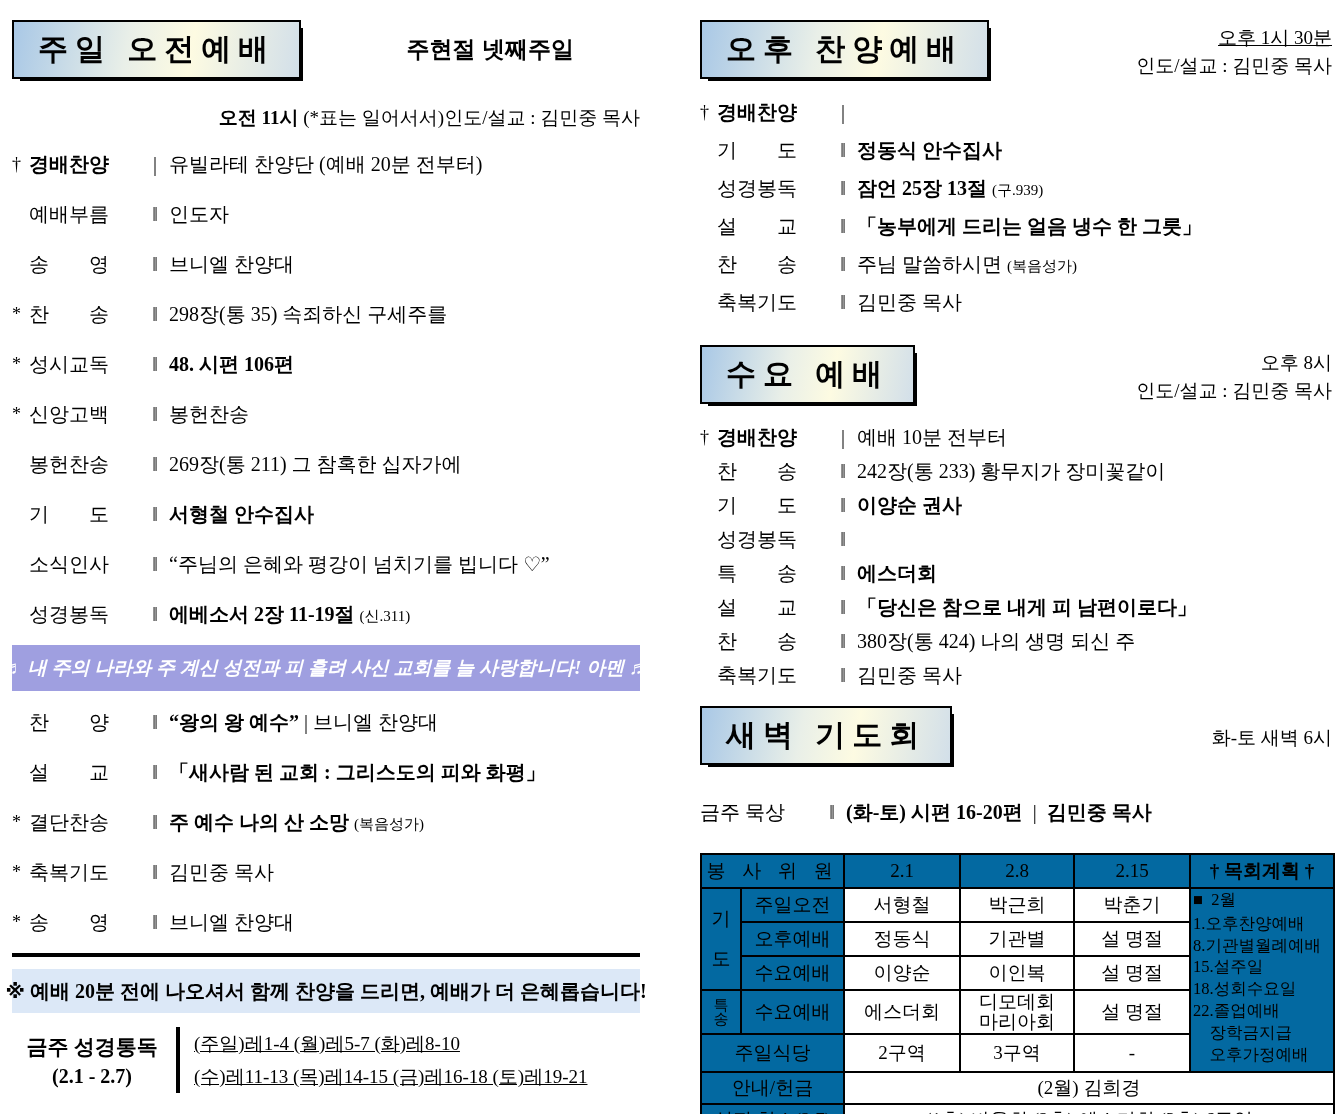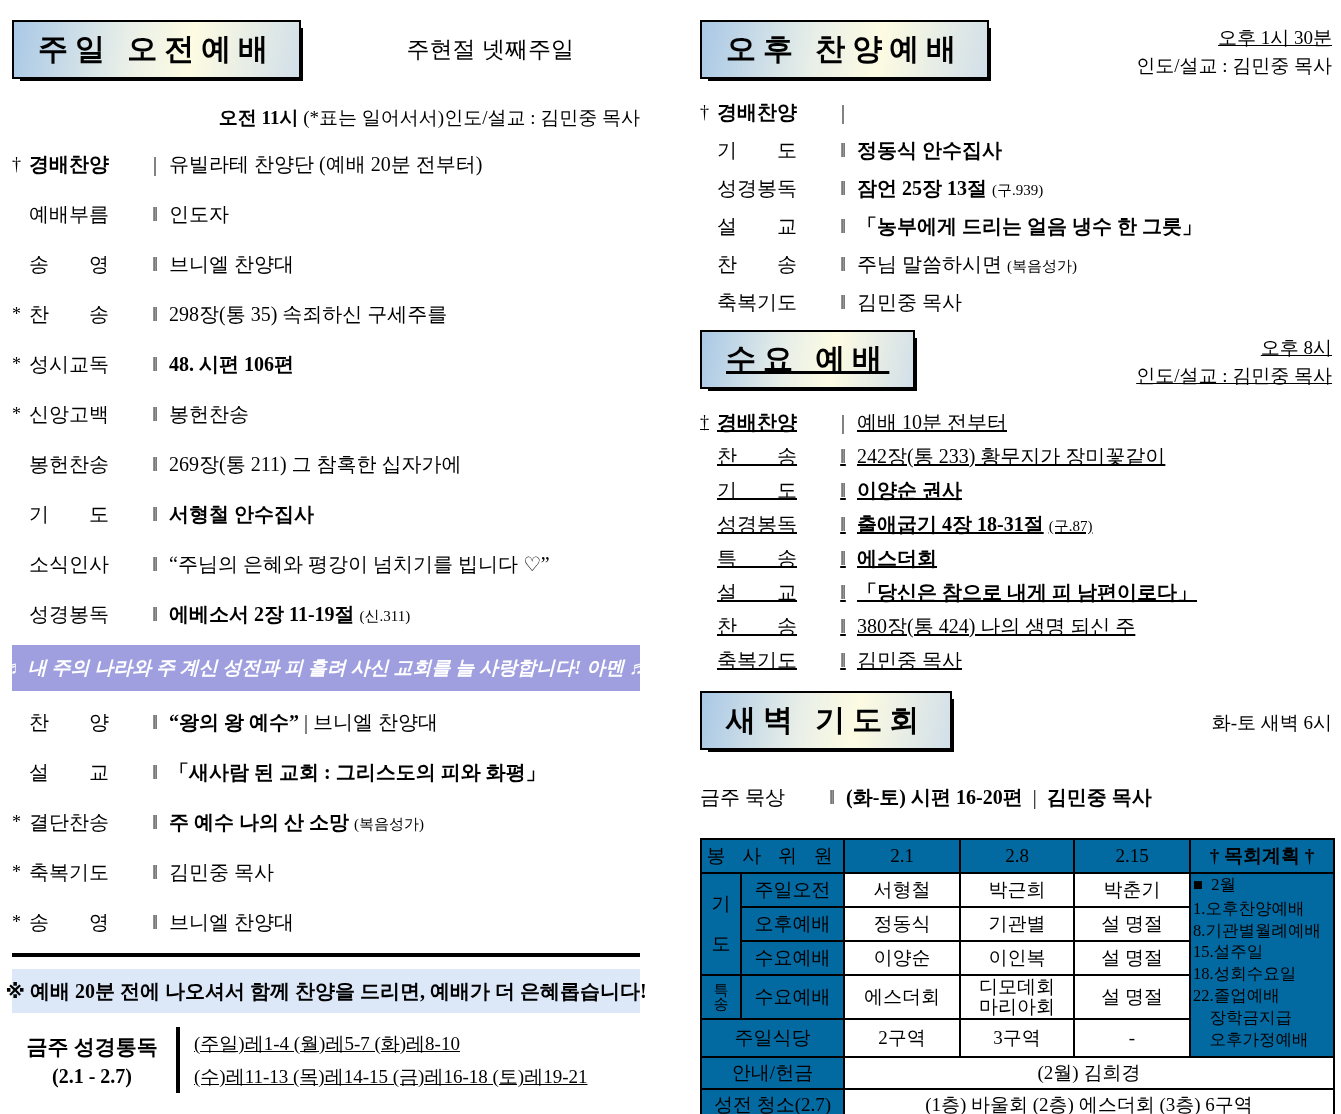--- a/index.html
+++ b/index.html
@@ -9,21 +9,21 @@
   .col-left{left:12px;width:628px;}
   .col-right{left:700px;width:632px;}
 
   
   .hline{display:flex;justify-content:space-between;align-items:flex-start;gap:40px;}
   .hbox{display:inline-block;border:2px solid #000;
         background:linear-gradient(100deg,#a9c8e6 0%,#e9efe8 40%,#fdfbe2 62%,#d2dfe9 100%);
         box-shadow:5px 5px 0 -3px #000;
         padding:7px 24px;font-size:30px;font-weight:bold;letter-spacing:7px;
         font-family:"Liberation Sans","DejaVu Sans",sans-serif;white-space:nowrap;}
-  .hsub{font-size:23px;font-weight:normal;margin:14px 66px 0 0;
+  .hsub{font-size:23px;font-weight:bold;margin:14px 66px 0 0;
         font-family:"Liberation Sans","DejaVu Sans",sans-serif;}
   .hinfo{font-size:19px;text-align:right;line-height:1.45;margin-top:4px;}
   .hinfo .time-u{text-decoration:underline;}
 
   
   .infoline{display:flex;justify-content:flex-end;font-size:19px;margin-top:26px;}
   .rows{margin-top:8px;}
   .srow{display:flex;align-items:center;font-size:20px;}
   .rows-left .srow{height:50px;}
   .rows-a .srow{height:38px;}
@@ -244,21 +244,21 @@
           </div>
         <div class="srow">
             <span class="star"></span>
             <span class="lbl">축복기도</span>
             <span class="sep">‖</span>
             <span class="val"><span>김민중 목사</span></span>
           </div>
       </div>
     </div>
 
-    <div class="sec" style="margin-top:9px;text-decoration:underline;">
+    <div class="sec" style="margin-top:24px;">
       <div class="hline">
         <div class="hbox">수요 예배</div>
         <div class="hinfo">
           <div>오후 8시</div>
           <div>인도/설교 : 김민중 목사</div>
         </div>
       </div>
       <div class="rows rows-b" style="margin-top:16px;">
         <div class="srow">
             <span class="star">†</span>
@@ -275,21 +275,20 @@
         <div class="srow">
             <span class="star"></span>
             <span class="lbl">기　　도</span>
             <span class="sep">‖</span>
             <span class="val"><span class="vb">이양순 권사</span></span>
           </div>
         <div class="srow">
             <span class="star"></span>
             <span class="lbl">성경봉독</span>
             <span class="sep">‖</span>
-            <span class="val"><span class="vb">출애굽기 4장 18-31절</span><span class="note">(구.87)</span></span>
           </div>
         <div class="srow">
             <span class="star"></span>
             <span class="lbl">특　　송</span>
             <span class="sep">‖</span>
             <span class="val"><span class="vb">에스더회</span></span>
           </div>
         <div class="srow">
             <span class="star"></span>
             <span class="lbl">설　　교</span>

